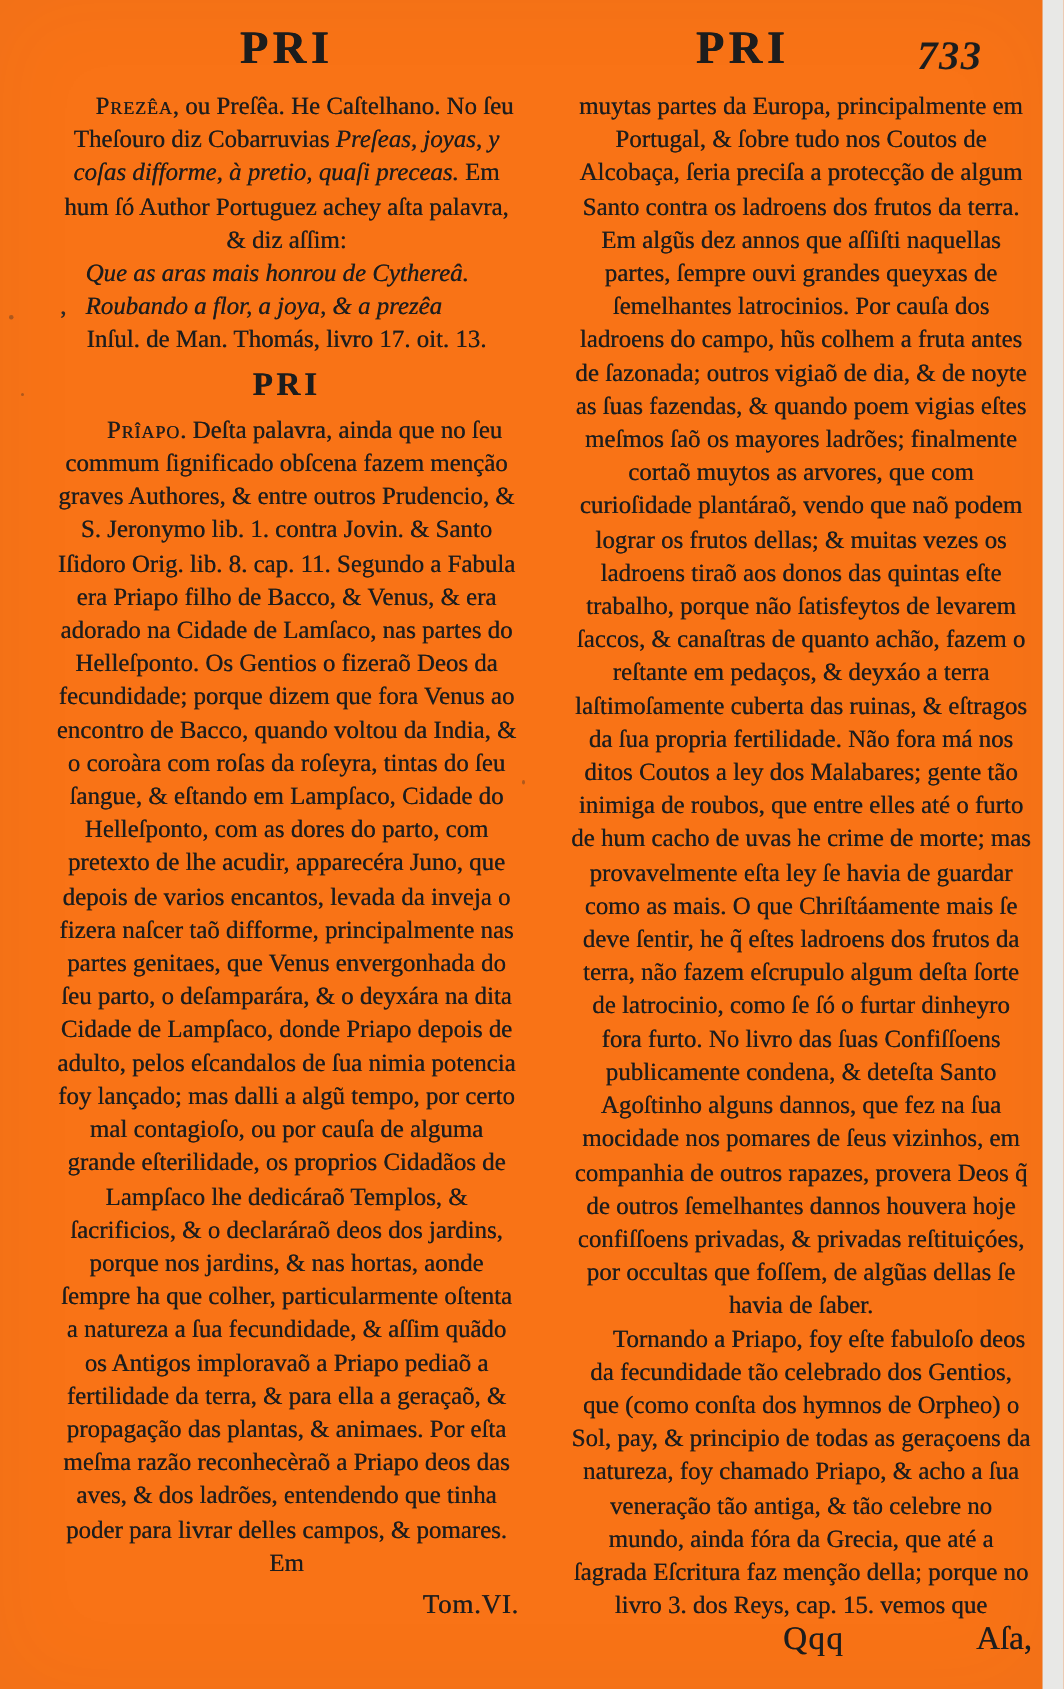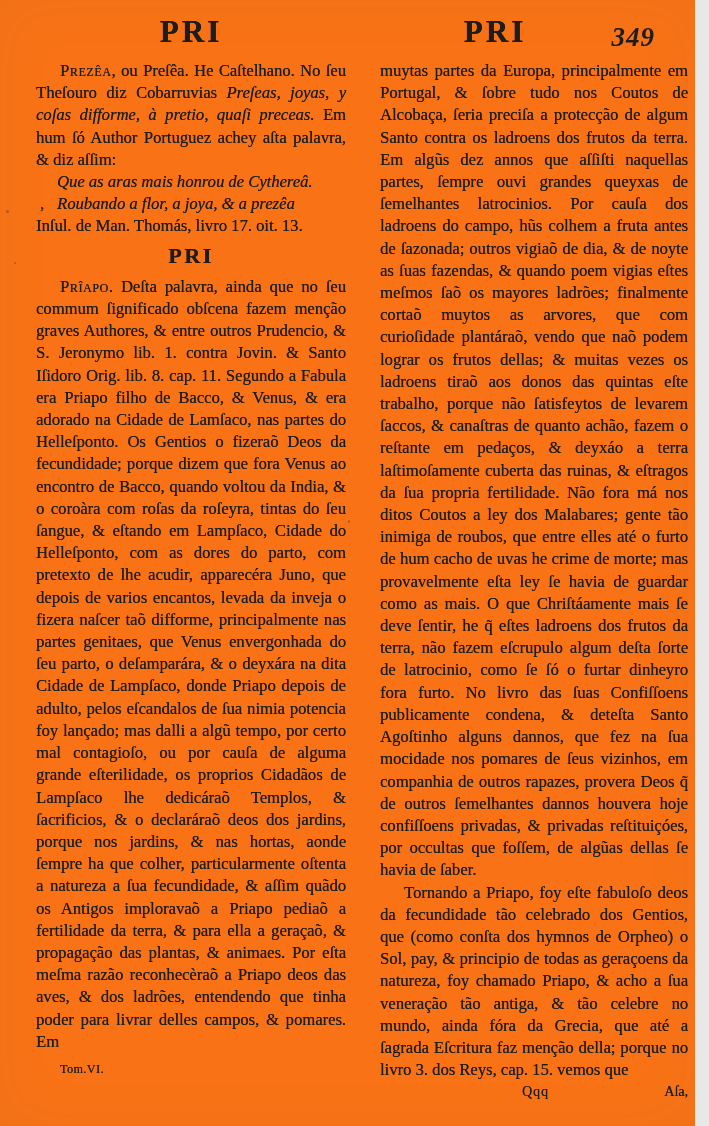--- a/index.html
+++ b/index.html
@@ -28,65 +28,65 @@
   }
   
   .col{
     position:absolute;top:60px;
     font-size:16.6px;line-height:22.2px;
     text-align:justify;
     text-shadow:0.25px 0.25px 0 rgba(29,29,29,.85);
   }
   .col-left{left:36px;width:310px;}
   .col-right{left:380px;width:308px;}
-  .col p{margin:0;}
+  .col p{margin:0;text-align:center;}
   .entry{text-indent:24px;}
   .lead{font-variant:small-caps;letter-spacing:0.6px;}
   .it{font-style:italic;}
   .verse{margin:0;}
   .verse-line{padding-left:21px;font-style:italic;text-align:left;}
   .verse-marker{
     display:inline-block;width:17px;margin-left:-17px;
     font-style:normal;text-align:left;color:#2a2a2a;
   }
   .citation{text-align:left;text-indent:0;}
   .subhead{
     text-align:center;
     font-size:22px;font-weight:700;letter-spacing:2.5px;
     margin:7px 0 9px 0;
     text-shadow:0.3px 0.3px 0 currentColor;
   }
   .tome{
     margin-top:5px;
     padding-left:24px;
-    font-size:12px;letter-spacing:0.5px;
-    text-align:left;
+    font-size:18px;letter-spacing:0.5px;
+    text-align:right;
   }
   .sigline{
     display:flex;justify-content:space-between;
     padding-left:142px;
     margin-top:0px;
-    font-size:14px;
+    font-size:22px;
     text-align:center;
   }
   .sig{letter-spacing:1px;}
   .catch{}
   
   .speck{position:absolute;background:rgba(40,40,40,.35);border-radius:50%;}
 </style>
 </head>
 <body>
 
 <div class="page">
 
   <div class="running-head left">PRI</div>
 
   <div class="running-head right">PRI</div>
 
-  <div class="page-number">349</div>
+  <div class="page-number">733</div>
 
   <div class="col col-left">
 
     <p class="entry"><span class="lead">Prezêa</span><span>, ou Preſêa. He Caſtelhano. No ſeu Theſouro diz Cobarruvias </span><span class="it">Preſeas, joyas, y coſas difforme, à pretio, quaſi preceas.</span><span> Em hum ſó Author Portuguez achey aſta palavra, &amp; diz aſſim:</span></p>
 
     <div class="verse">
       <div class="verse-line"><span>Que as aras mais honrou de Cythereâ.</span></div>
       <div class="verse-line"><span class="verse-marker">,</span><span>Roubando a flor, a joya, &amp; a prezêa</span></div>
     </div>
 

